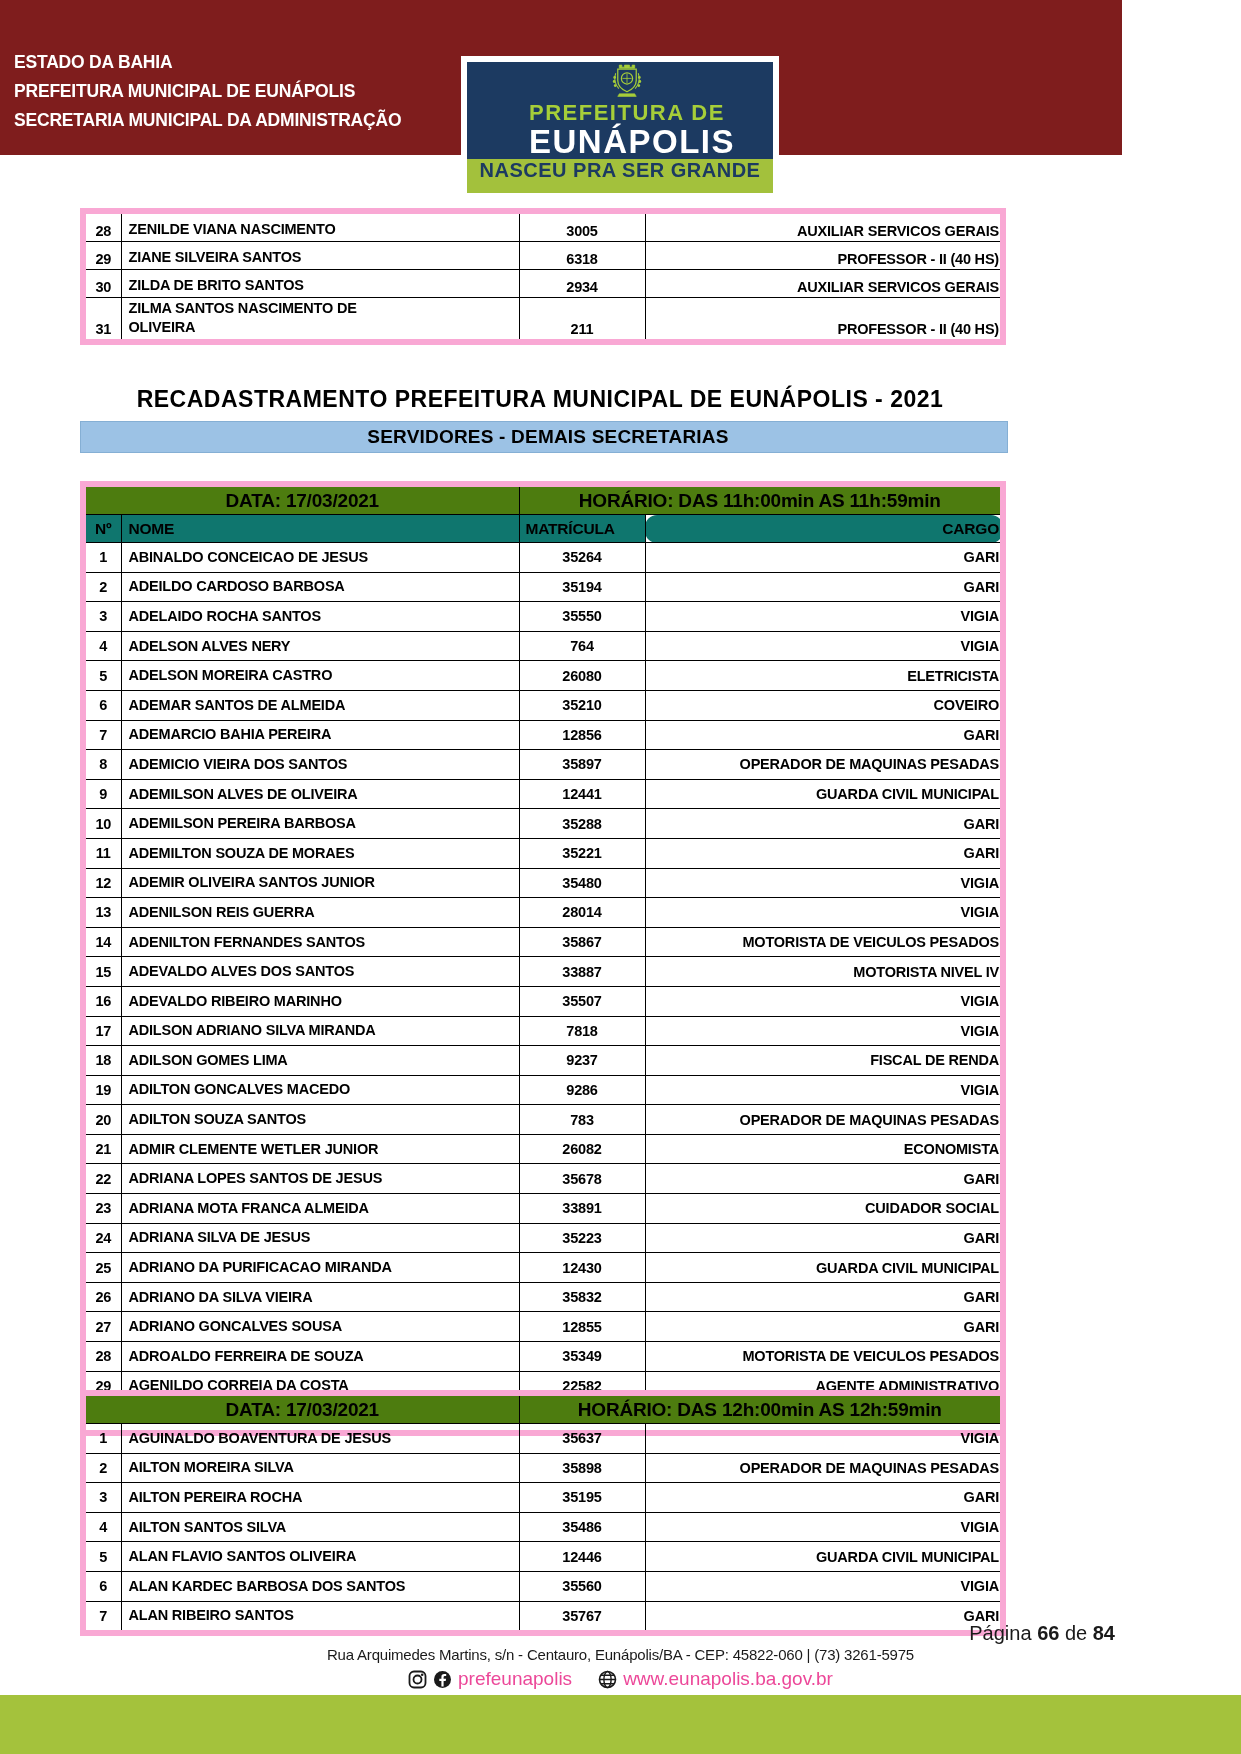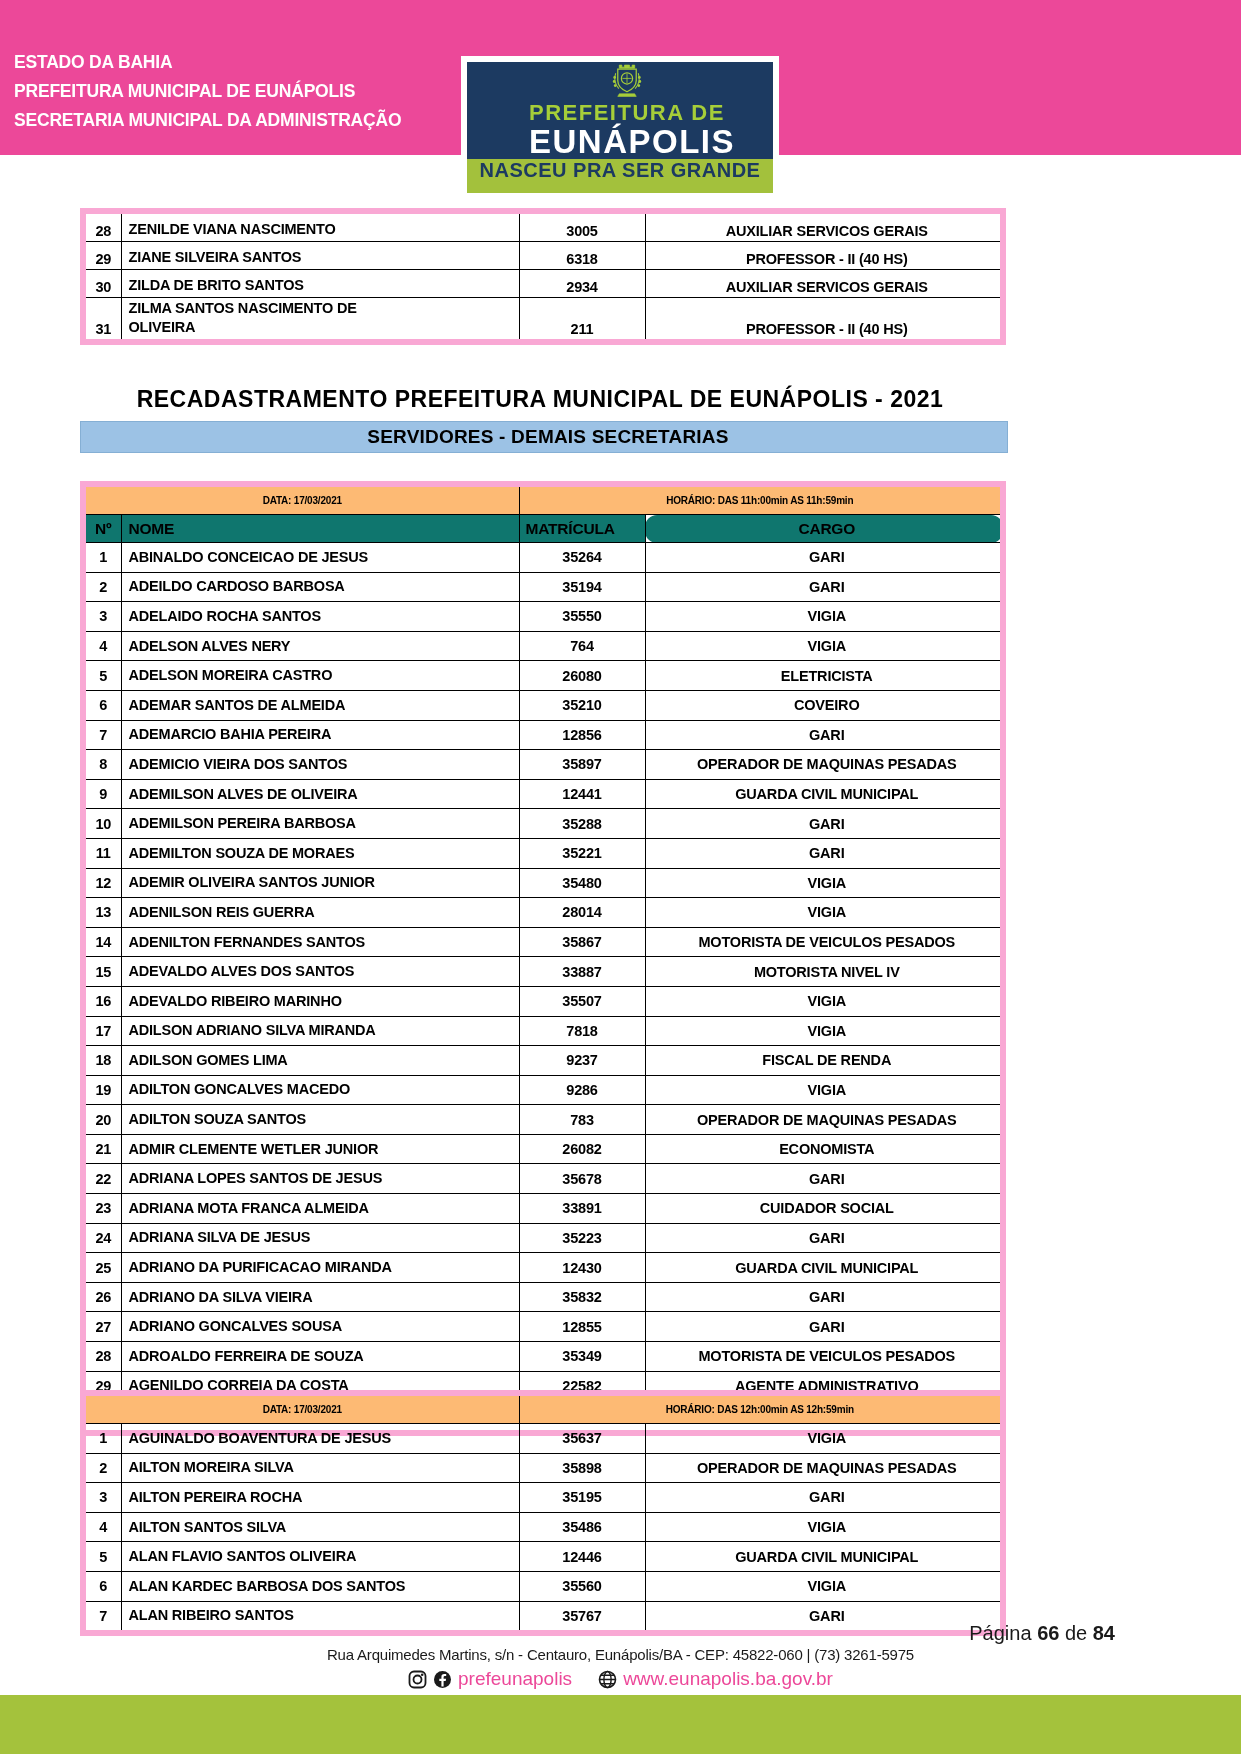--- a/index.html
+++ b/index.html
@@ -1,47 +1,47 @@
 <!DOCTYPE html>
 <html><head>
 <meta charset="utf-8">
 <style>
   html,body{margin:0;padding:0;background:#fff;}
   #page{position:relative;width:1241px;height:1754px;background:#fff;overflow:hidden;
         font-family:"Liberation Sans","DejaVu Sans",sans-serif;color:#000;}
 
   
-  #band{position:absolute;left:0;top:0;width:1241px;height:155px;background:#ec4899;}
+  #band{position:absolute;left:0;top:0;width:1122px;height:155px;background:#7f1d1d;}
   #org-text{position:absolute;left:14px;top:48px;color:#fff;font-weight:bold;
             font-size:17.5px;line-height:29px;letter-spacing:-0.2px;white-space:nowrap;}
 
   
   #logo{position:absolute;left:461px;top:56px;width:306px;border:6px solid #fff;}
   #logo-blue{background:#1c3a61;height:97px;display:flex;align-items:center;padding-left:14px;box-sizing:border-box;flex-direction:column;}
   #logo-textcol{margin-left:10px;}
   #logo-line1{color:#a6ce39;font-weight:bold;font-size:22px;letter-spacing:1.5px;line-height:24px;}
   #logo-line2{color:#fff;font-weight:bold;font-size:33px;letter-spacing:1.5px;line-height:34px;}
   #logo-green{background:#a3c13c;height:34px;display:flex;align-items:flex-start;justify-content:center;}
   #logo-tagline{color:#1c3a61;font-weight:bold;font-size:20px;letter-spacing:0.5px;}
 
   
   table.tbl{position:absolute;left:80px;width:920px;border-collapse:collapse;table-layout:fixed;
             border:6px solid #f9a8d4;font-weight:bold;font-size:14.5px;letter-spacing:-0.2px;}
   table.tbl td,table.tbl th{border:1px solid #000;overflow:hidden;}
   .c0{text-align:center;}
   .c1{text-align:left;padding-left:7px;white-space:pre-line;line-height:19px;}
   .c2{text-align:center;}
-  .c3{text-align:center;padding-left:9px;border-radius:12px;}
+  .c3{text-align:right;padding-left:9px;border-radius:12px;}
 
   #tbl-top{top:208px;}
   #tbl-top td{height:24px;vertical-align:bottom;padding-bottom:2px;}
 
   #tbl-s1{top:481px;}
   #tbl-s2{top:1390px;}
-  .sess-hdr th{height:25px;background:#fdba74;text-align:center;font-size:10px;vertical-align:middle;}
+  .sess-hdr th{height:25px;background:#4d7c0f;text-align:center;font-size:19px;vertical-align:middle;}
   .col-hdr th{height:25px;background:#0f766e;font-size:15.5px;vertical-align:middle;}
   .col-hdr .c1,.col-hdr .c3{white-space:nowrap;}
   .col-hdr .c2{text-align:left;padding-left:6px;}
   #tbl-s1 tbody td,#tbl-s2 tbody td{height:26.6px;vertical-align:middle;}
 
   
   #doc-title{position:absolute;left:80px;top:386px;width:920px;text-align:center;
              font-weight:bold;font-size:23px;letter-spacing:0.5px;white-space:nowrap;}
   #subtitle-bar{position:absolute;left:80px;top:421px;width:918px;height:30px;background:#9cc2e5;
                 border:1px solid #85afd4;display:flex;align-items:center;justify-content:center;padding-left:8px;}

